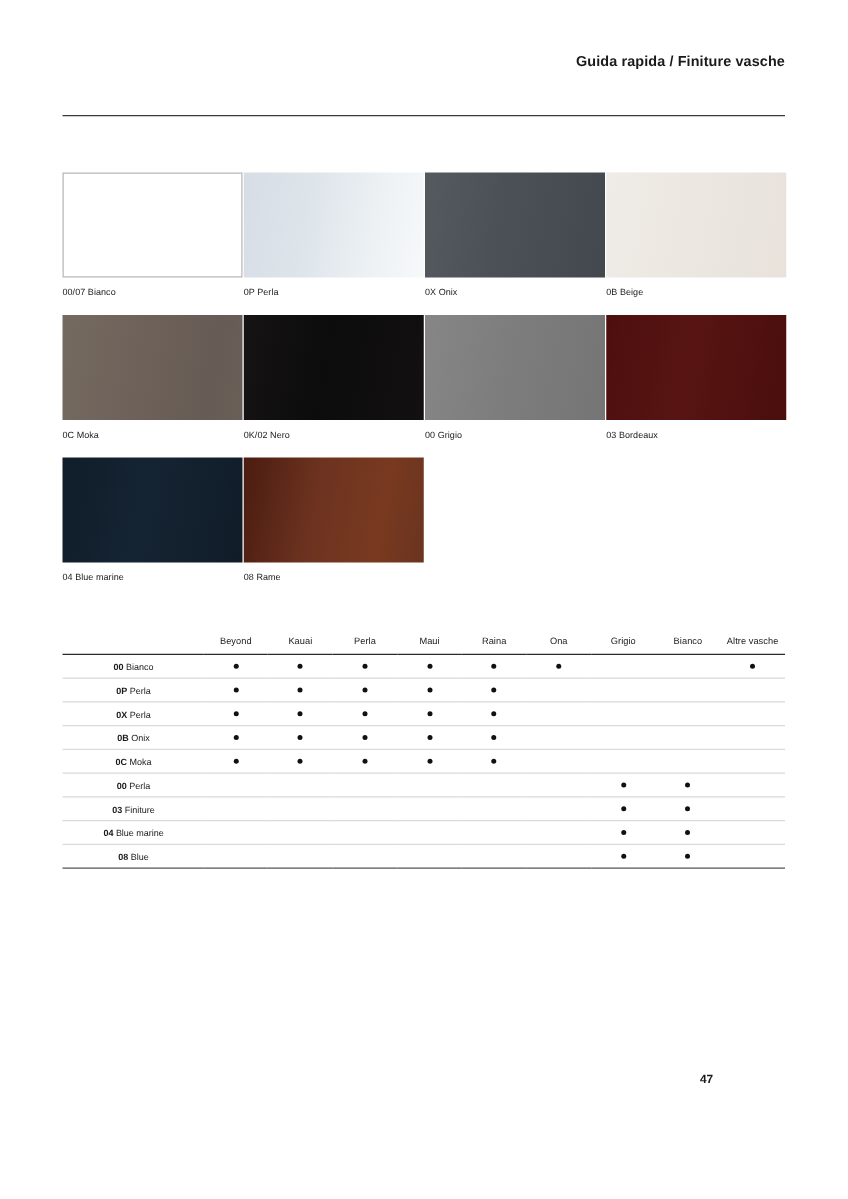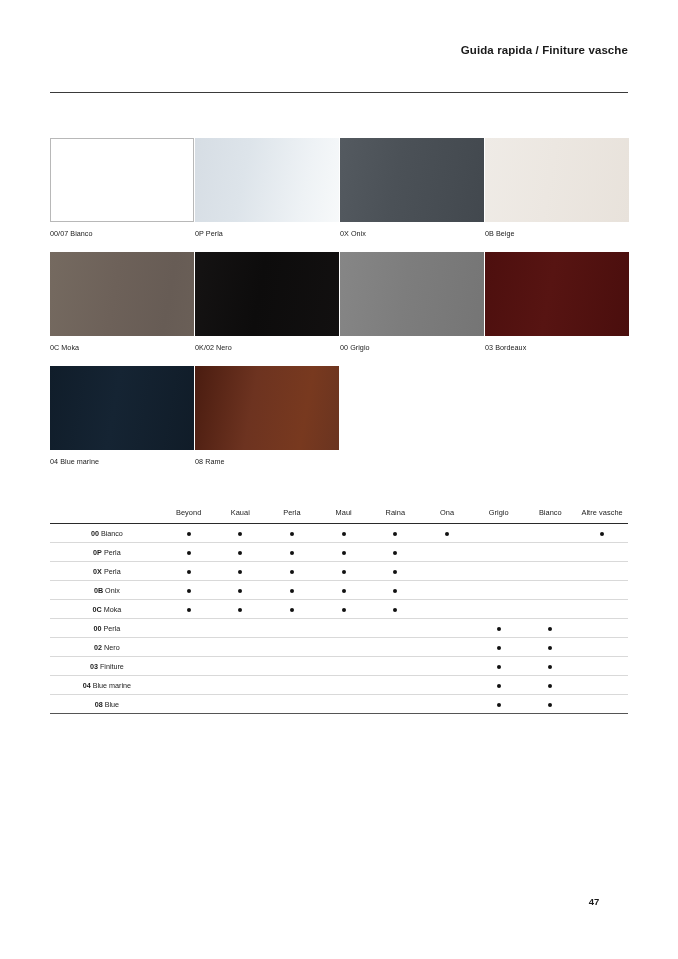--- a/index.html
+++ b/index.html
@@ -129,23 +129,23 @@
     vertical-align: middle;
   }
 
   .col-label { width: 112px; }
   .col-data  { width: 51.8px; }
 
   
   .page-number {
     position: absolute;
     left: 560px;
-    top: 896px;
+    top: 858px;
     width: 68px;
-    text-align: center;
+    text-align: left;
     font-size: 9.5px;
     font-weight: bold;
     color: #1a1a1a;
   }
 </style>
 </head>
 <body>
 
 <div class="page-header">
   <div class="title">Guida rapida / Finiture vasche</div>
@@ -283,32 +283,20 @@
         <td class="col-data"></td>
         <td class="col-data"></td>
         <td class="col-data"></td>
         <td class="col-data"></td>
         <td class="col-data"></td>
         <td class="col-data"><span class="dot"></span></td>
         <td class="col-data"><span class="dot"></span></td>
         <td class="col-data"></td>
       </tr>
       <tr>
-        <td class="rowlabel col-label"><span class="code">02</span> <span class="nm">Nero</span></td>
-        <td class="col-data"></td>
-        <td class="col-data"></td>
-        <td class="col-data"></td>
-        <td class="col-data"></td>
-        <td class="col-data"></td>
-        <td class="col-data"></td>
-        <td class="col-data"><span class="dot"></span></td>
-        <td class="col-data"><span class="dot"></span></td>
-        <td class="col-data"></td>
-      </tr>
-      <tr>
         <td class="rowlabel col-label"><span class="code">03</span> <span class="nm">Finiture</span></td>
         <td class="col-data"></td>
         <td class="col-data"></td>
         <td class="col-data"></td>
         <td class="col-data"></td>
         <td class="col-data"></td>
         <td class="col-data"></td>
         <td class="col-data"><span class="dot"></span></td>
         <td class="col-data"><span class="dot"></span></td>
         <td class="col-data"></td>

